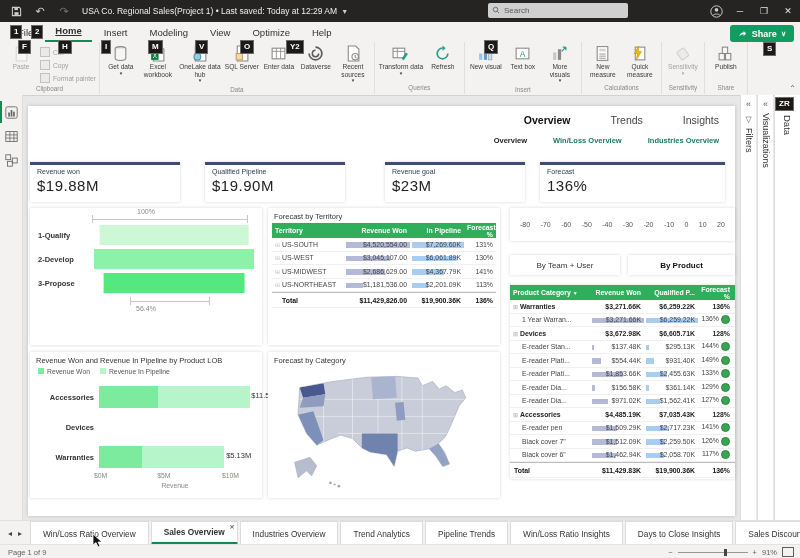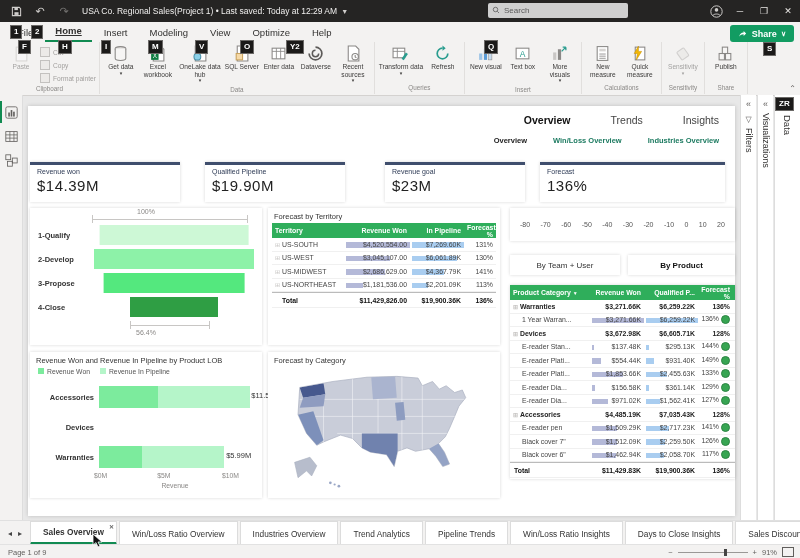--- a/index.html
+++ b/index.html
@@ -415,21 +415,21 @@
       <span>Insights</span>
     </div>
     <div class="nav2">
       <span class="on">Overview</span>
       <span>Win/Loss Overview</span>
       <span>Industries Overview</span>
     </div>
 
     <div class="card kpi" style="left:2px;top:56px;width:150px;height:37px">
       <div class="lbl">Revenue won</div>
-      <div class="val">$14.39M</div>
+      <div class="val">$19.88M</div>
     </div>
     <div class="card kpi" style="left:177px;top:56px;width:140px;height:37px">
       <div class="lbl">Qualified Pipeline</div>
       <div class="val">$19.90M</div>
     </div>
     <div class="card kpi" style="left:357px;top:56px;width:140px;height:37px">
       <div class="lbl">Revenue goal</div>
       <div class="val">$23M</div>
     </div>
     <div class="card kpi" style="left:512px;top:56px;width:185px;height:37px">
@@ -453,26 +453,20 @@
       <div class="fn-row">
         <div class="fn-lab">2-Develop</div>
         <div class="fn-area" style="margin-right:8px">
             <div class="fn-bar" style="background: rgb(141, 242, 168); width: 100%;"></div>
           </div>
       </div>
       <div class="fn-row">
         <div class="fn-lab">3-Propose</div>
         <div class="fn-area" style="margin-right:8px">
             <div class="fn-bar" style="background: rgb(84, 232, 126); width: 88%;"></div>
-          </div>
-      </div>
-      <div class="fn-row">
-        <div class="fn-lab">4-Close</div>
-        <div class="fn-area" style="margin-right:8px">
-            <div class="fn-bar" style="background: rgb(47, 158, 68); width: 55%;"></div>
           </div>
       </div>
       <div style="margin:2px 52px 0 100px" class="bracket">
           <span class="tk" style="left:0"></span>
           <span class="ln"></span>
           <span class="tk" style="right:0"></span>
         </div>
       <div class="fn-note">56.4%</div>
     </div>
 
@@ -647,21 +641,21 @@
           </div>
         </div>
         <div class="lob-row">
           <div class="lob-lab">Devices</div>
         </div>
         <div class="lob-row">
           <div class="lob-lab">Warranties</div>
           <div class="lob-area">
             <div class="lob-won" style="width: 27.3%;"></div>
             <div class="lob-pipe" style="left: 27.3%; width: 52.2%;"></div>
-            <div class="lob-tot" style="left:81%">$5.99M</div>
+            <div class="lob-tot" style="left:81%">$5.13M</div>
           </div>
         </div>
         <div class="xaxis" style="margin-left:58px">
           <span style="position:absolute;left:0">$0M</span>
           <span style="position:absolute;left:39%">$5M</span>
           <span style="position:absolute;left:79%">$10M</span>
         </div>
         <div class="xlab" style="margin-left:58px">Revenue</div>
       </div>
     </div>
@@ -692,26 +686,26 @@
       </svg>
     </div>
 
   </div>
 
   <div class="tabbar">
     <div class="tab-arrows">
       <span>◂</span>
       <span>▸</span>
     </div>
+    <div class="tab">
+        <span>Win/Loss Ratio Overview</span>
+      </div>
     <div class="tab on">
         <span>Sales Overview</span>
         <span class="x">✕</span>
-      </div>
-    <div class="tab">
-        <span>Win/Loss Ratio Overview</span>
       </div>
     <div class="tab">
         <span>Industries Overview</span>
       </div>
     <div class="tab">
         <span>Trend Analytics</span>
       </div>
     <div class="tab">
         <span>Pipeline Trends</span>
       </div>

